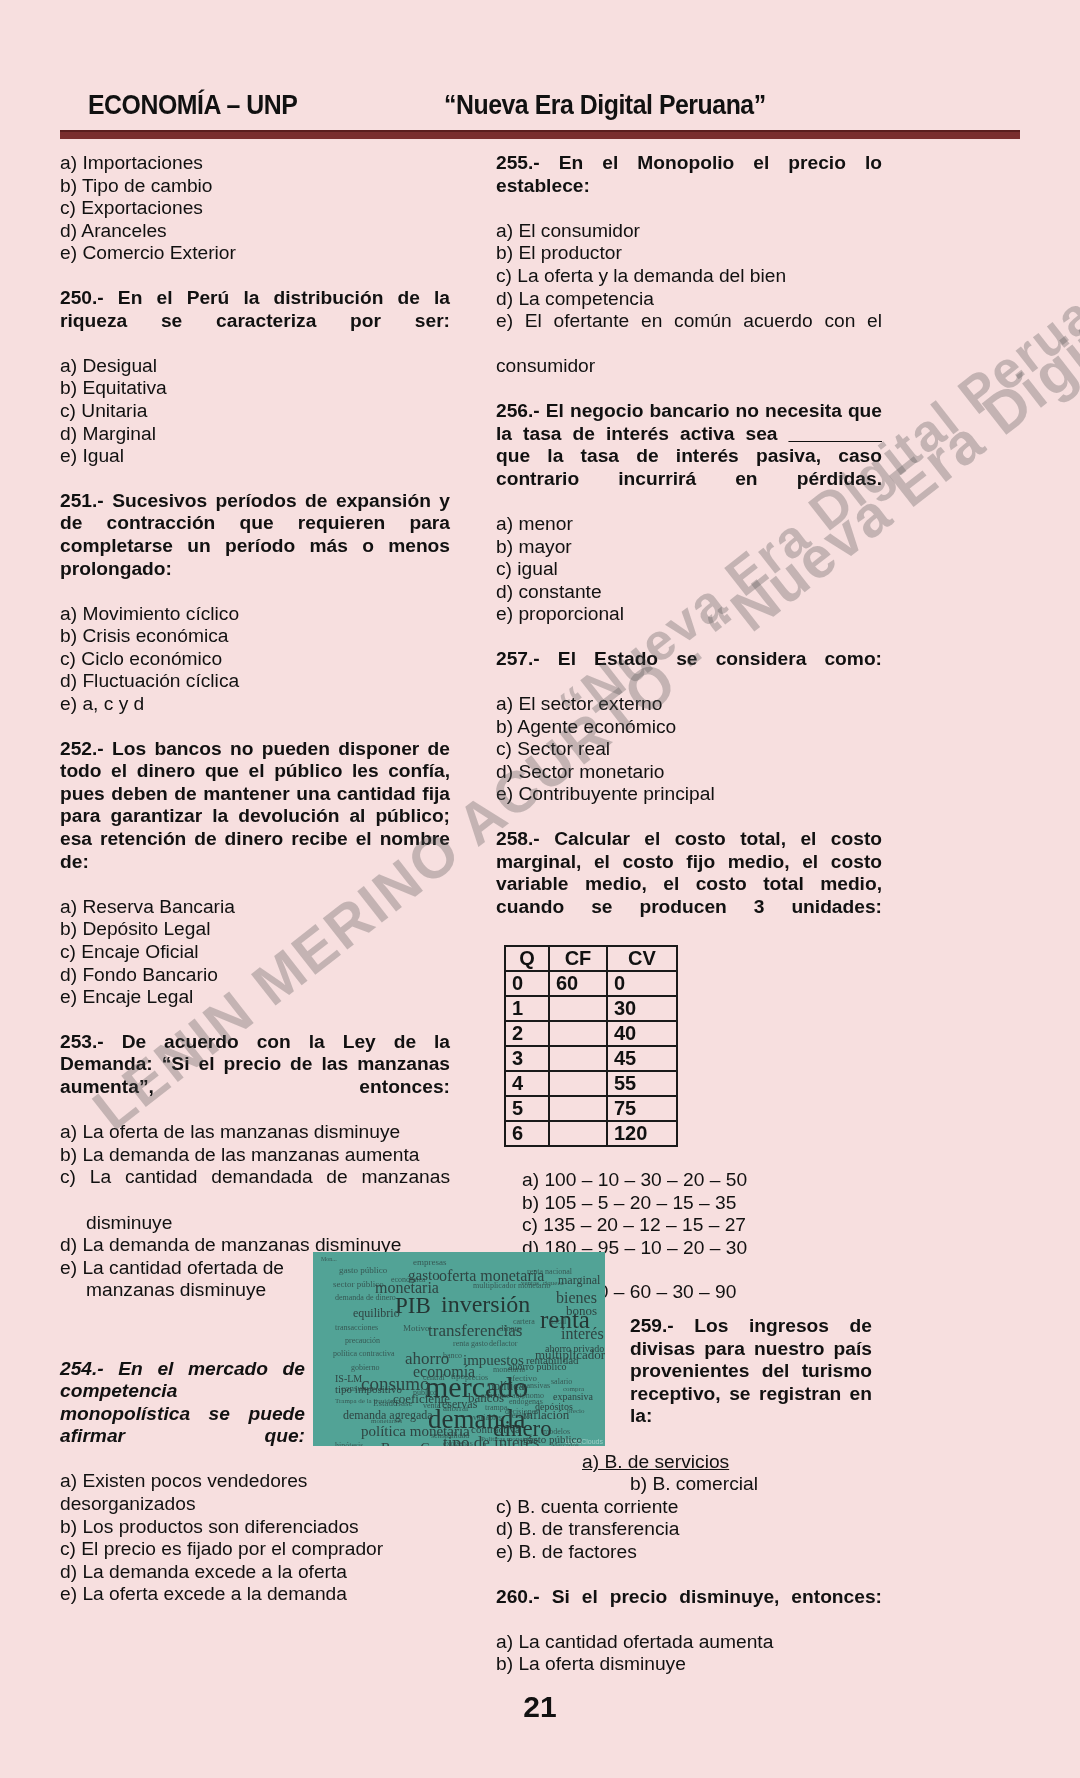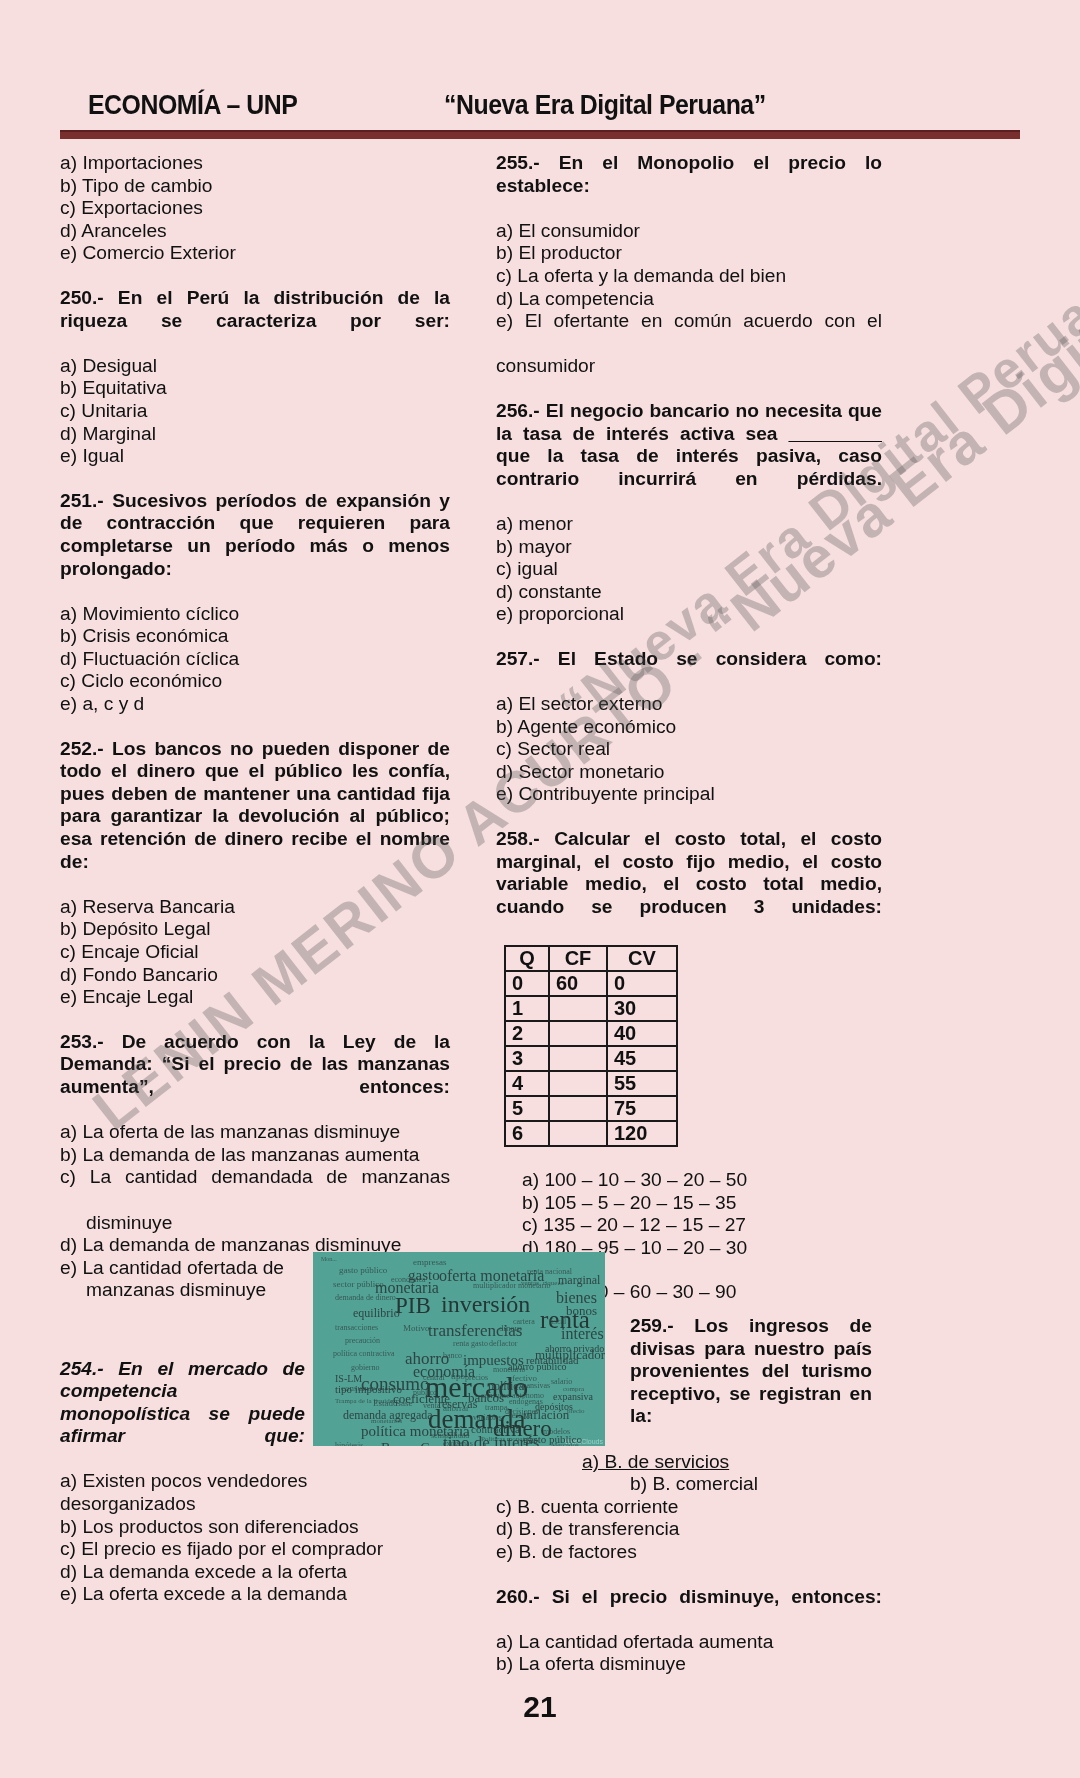--- a/index.html
+++ b/index.html
@@ -181,22 +181,22 @@
     <div class="opt">b) Equitativa</div>
     <div class="opt">c) Unitaria</div>
     <div class="opt">d) Marginal</div>
     <div class="opt">e) Igual</div>
 
     <div class="gap"></div>
 
     <div class="q">251.- Sucesivos períodos de expansión y de contracción que requieren para completarse un período más o menos prolongado:</div>
     <div class="opt">a) Movimiento cíclico</div>
     <div class="opt">b) Crisis económica</div>
+    <div class="opt">c) Ciclo económico</div>
     <div class="opt">d) Fluctuación cíclica</div>
-    <div class="opt">c) Ciclo económico</div>
     <div class="opt">e) a, c y d</div>
 
     <div class="gap"></div>
 
     <div class="q">252.- Los bancos no pueden disponer de todo el dinero que el público les confía, pues deben de mantener una cantidad fija para garantizar la devolución al público; esa retención de dinero recibe el nombre de:</div>
     <div class="opt">a) Reserva Bancaria</div>
     <div class="opt">b) Depósito Legal</div>
     <div class="opt">c) Encaje Oficial</div>
     <div class="opt">d) Fondo Bancario</div>
     <div class="opt">e) Encaje Legal</div>

